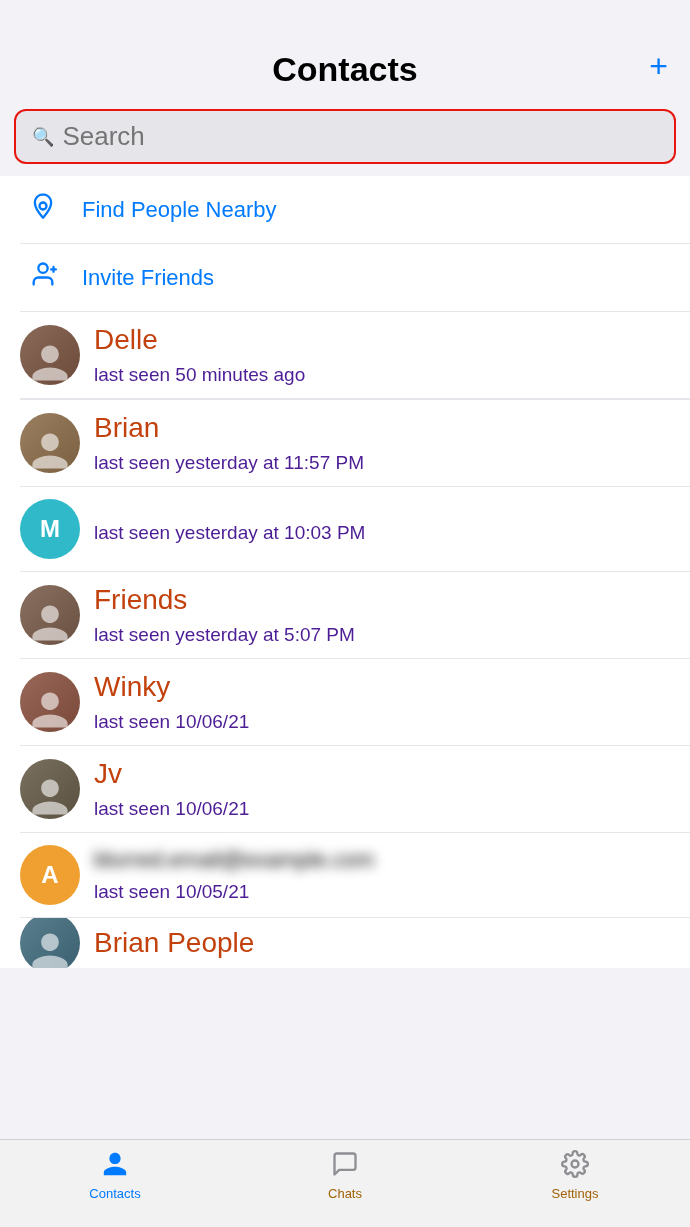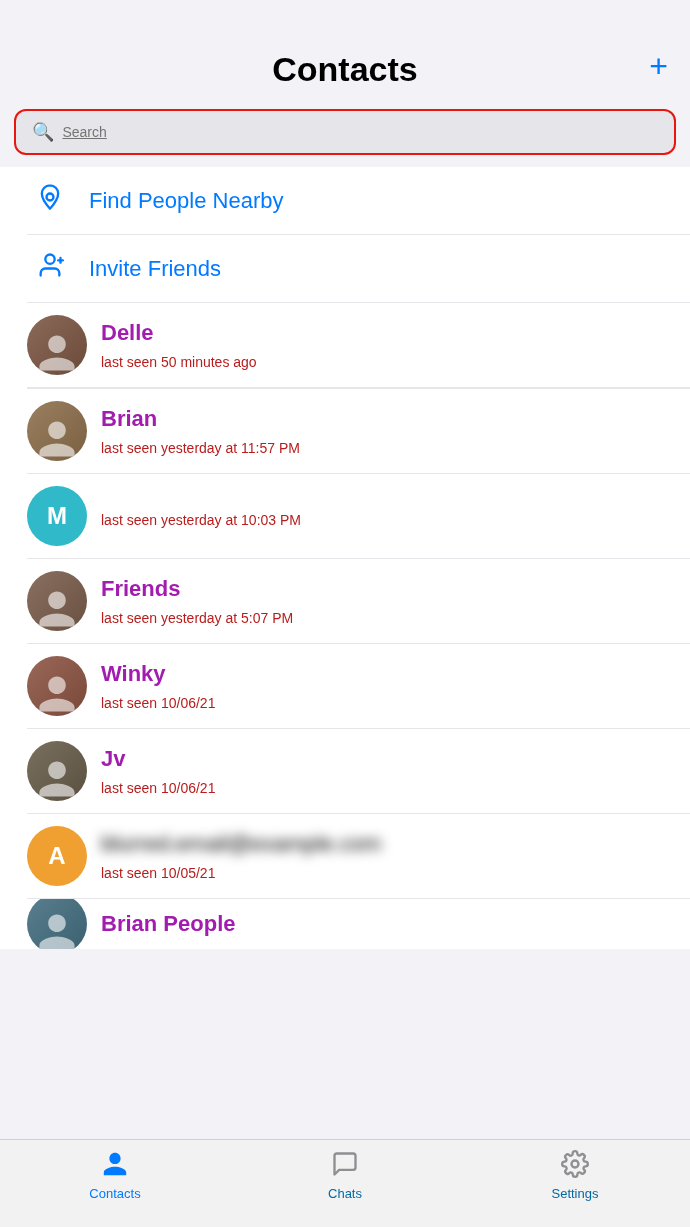--- a/index.html
+++ b/index.html
@@ -52,34 +52,32 @@
       border-radius: 12px;
       border: 2.5px solid #e8160e;
       padding: 10px 16px;
       gap: 8px;
     }
     .search-icon-wrap {
       color: #8e8e93;
       font-size: 18px;
     }
     .search-input {
-      font-size: 14px;
-      color: #737373;
+      font-size: 26px;
+      color: #0369a1;
       background: transparent;
       border: none;
       outline: none;
       width: 100%;
-      text-decoration: underline;
     }
 
     
     .content {
       background: #fff;
       flex: 1;
-      padding-left: 7px;
     }
 
     
     .special-item {
       display: flex;
       align-items: center;
       padding: 16px 20px;
       gap: 16px;
       background: #fff;
       cursor: pointer;
@@ -157,27 +155,27 @@
       width: 44px;
       height: 44px;
       fill: rgba(255,255,255,0.6);
     }
 
     .contact-info {
       flex: 1;
       min-width: 0;
     }
     .contact-name {
-      font-size: 22px;
-      font-weight: 700;
-      color: #a21caf;
+      font-size: 28px;
+      font-weight: 400;
+      color: #c2410c;
     }
     .contact-status {
-      font-size: 14px;
-      color: #b91c1c;
+      font-size: 19px;
+      color: #4c1d95;
       margin-top: 8px;
     }
     .contact-name-blurred {
       font-size: 22px;
       font-weight: 500;
       color: #000;
       filter: blur(6px);
       user-select: none;
     }
 
@@ -199,21 +197,21 @@
       display: flex;
       flex-direction: column;
       align-items: center;
       gap: 4px;
       cursor: pointer;
     }
     .tab-label {
       font-size: 13px;
     }
     .tab-active { color: #007aff; }
-    .tab-inactive { color: #0369a1; }
+    .tab-inactive { color: #a16207; }
   </style>
 </head>
 <body>
 
 <div class="header">
   <span class="header-title">Contacts</span>
   <button class="header-add-btn">+</button>
 </div>
 
 <div class="search-container">

